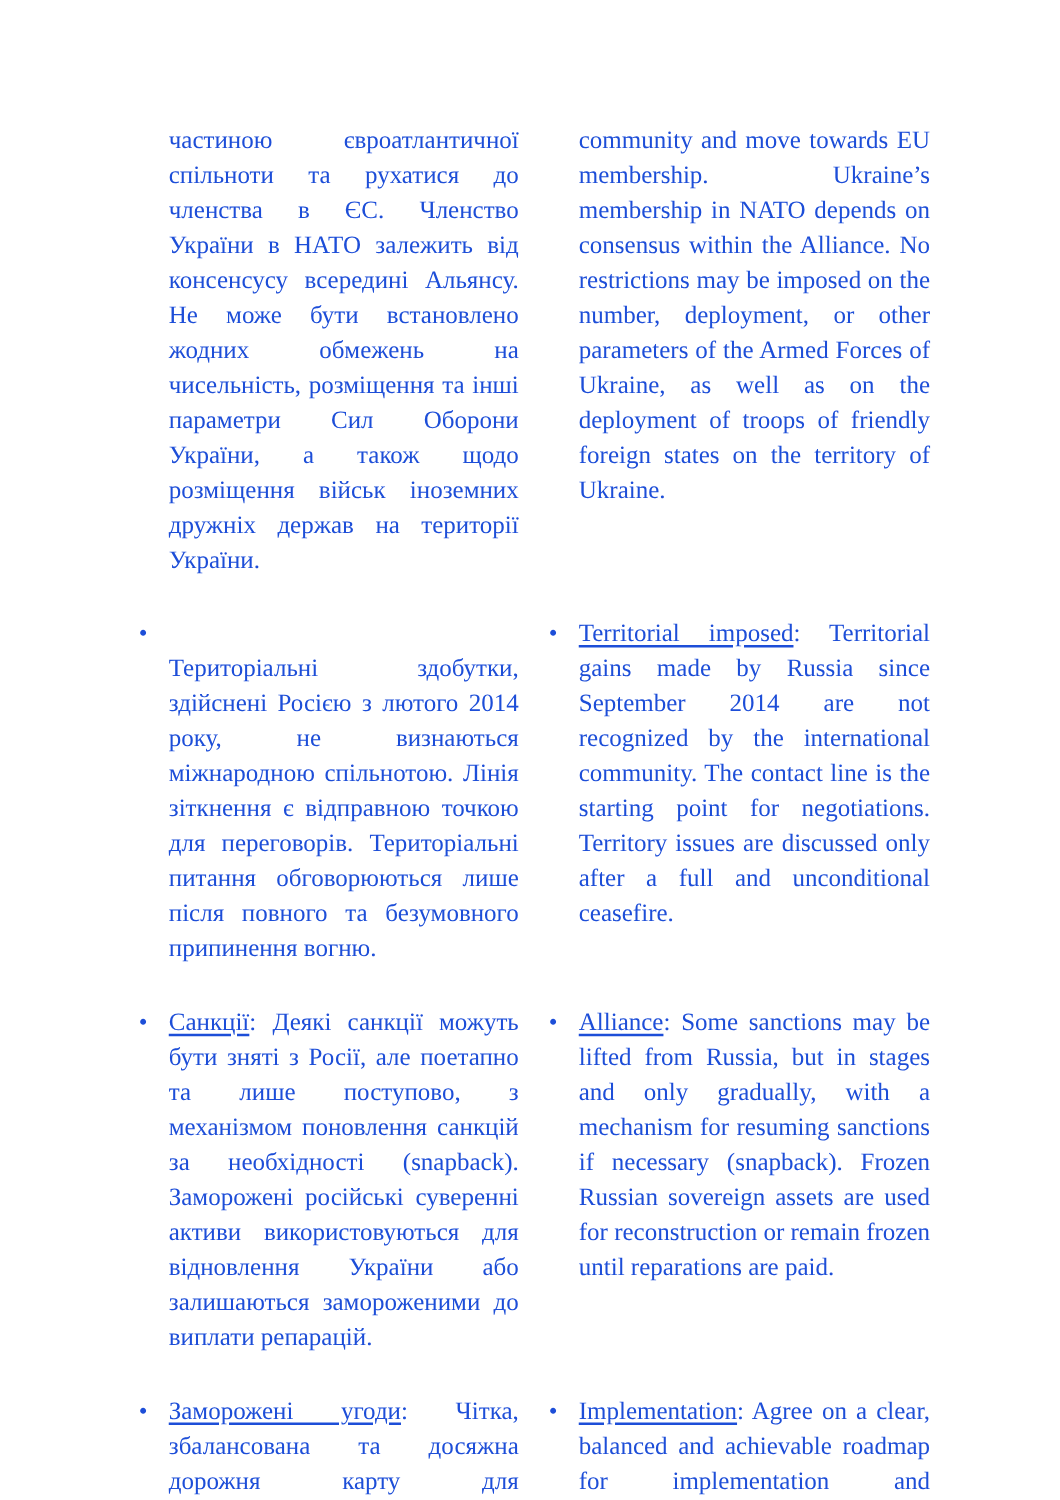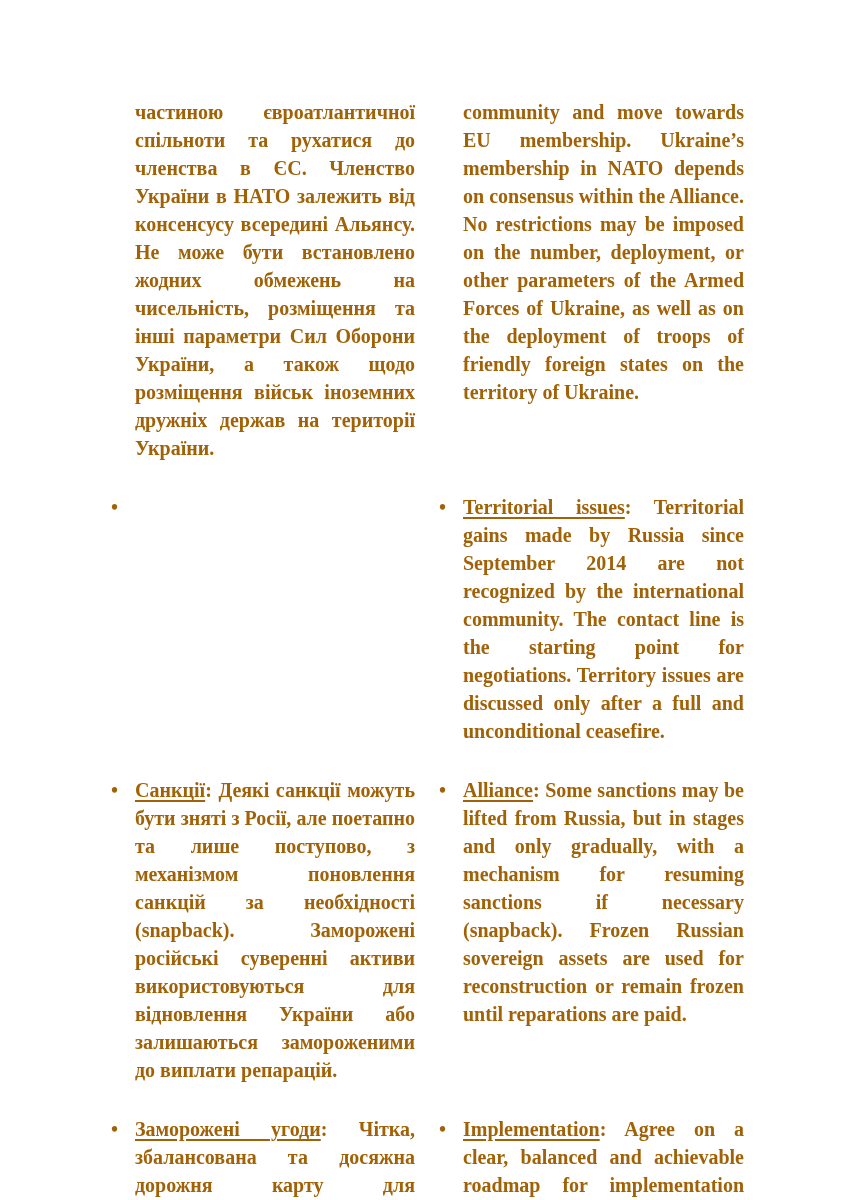--- a/index.html
+++ b/index.html
@@ -7,22 +7,21 @@
     padding: 0;
     background: #ffffff;
   }
   .sheet {
     position: relative;
     width: 848px;
     height: 1200px;
     background: #ffffff;
     overflow: hidden;
     font-family: "Liberation Serif", "DejaVu Serif", serif;
-    color: #a16207;
-    font-weight: bold;
+    color: #1d4ed8;
   }
   .content {
     position: absolute;
     left: 107px;
     top: 98px;
     width: 637px;
   }
   .grid {
     display: grid;
     grid-template-columns: 308px 309px;
@@ -62,25 +61,25 @@
 
       <div class="cell">
         <p><span>частиною євроатлантичної спільноти та рухатися до членства в ЄС. Членство України в НАТО залежить від консенсусу всередині Альянсу. Не може бути встановлено жодних обмежень на чисельність, розміщення та інші параметри Сил Оборони України, а також щодо розміщення військ іноземних дружніх держав на території України.</span></p>
       </div>
       <div class="cell">
         <p><span>community and move towards EU membership. Ukraine’s membership in NATO depends on consensus within the Alliance. No restrictions may be imposed on the number, deployment, or other parameters of the Armed Forces of Ukraine, as well as on the deployment of troops of friendly foreign states on the territory of Ukraine.</span></p>
       </div>
 
       <div class="cell">
         <span class="bullet">•</span>
-        <p><br></p>
+        <p><br><span>Територіальні здобутки, здійснені Росією з лютого 2014 року, не визнаються міжнародною спільнотою. Лінія зіткнення є відправною точкою для переговорів. Територіальні питання обговорюються лише після повного та безумовного припинення вогню.</span></p>
       </div>
       <div class="cell">
         <span class="bullet">•</span>
-        <p><span class="u">Territorial issues</span><span>: </span><span>Territorial gains made by Russia since September 2014 are not recognized by the international community. The contact line is the starting point for negotiations. Territory issues are discussed only after a full and unconditional ceasefire.</span></p>
+        <p><span class="u">Territorial imposed</span><span>: </span><span>Territorial gains made by Russia since September 2014 are not recognized by the international community. The contact line is the starting point for negotiations. Territory issues are discussed only after a full and unconditional ceasefire.</span></p>
       </div>
 
       <div class="cell">
         <span class="bullet">•</span>
         <p><span class="u">Санкції</span><span>: </span><span>Деякі санкції можуть бути зняті з Росії, але поетапно та лише поступово, з механізмом поновлення санкцій за необхідності (snapback). Заморожені російські суверенні активи використовуються для відновлення України або залишаються замороженими до виплати репарацій.</span></p>
       </div>
       <div class="cell">
         <span class="bullet">•</span>
         <p><span class="u">Alliance</span><span>: </span><span>Some sanctions may be lifted from Russia, but in stages and only gradually, with a mechanism for resuming sanctions if necessary (snapback). Frozen Russian sovereign assets are used for reconstruction or remain frozen until reparations are paid.</span></p>
       </div>

